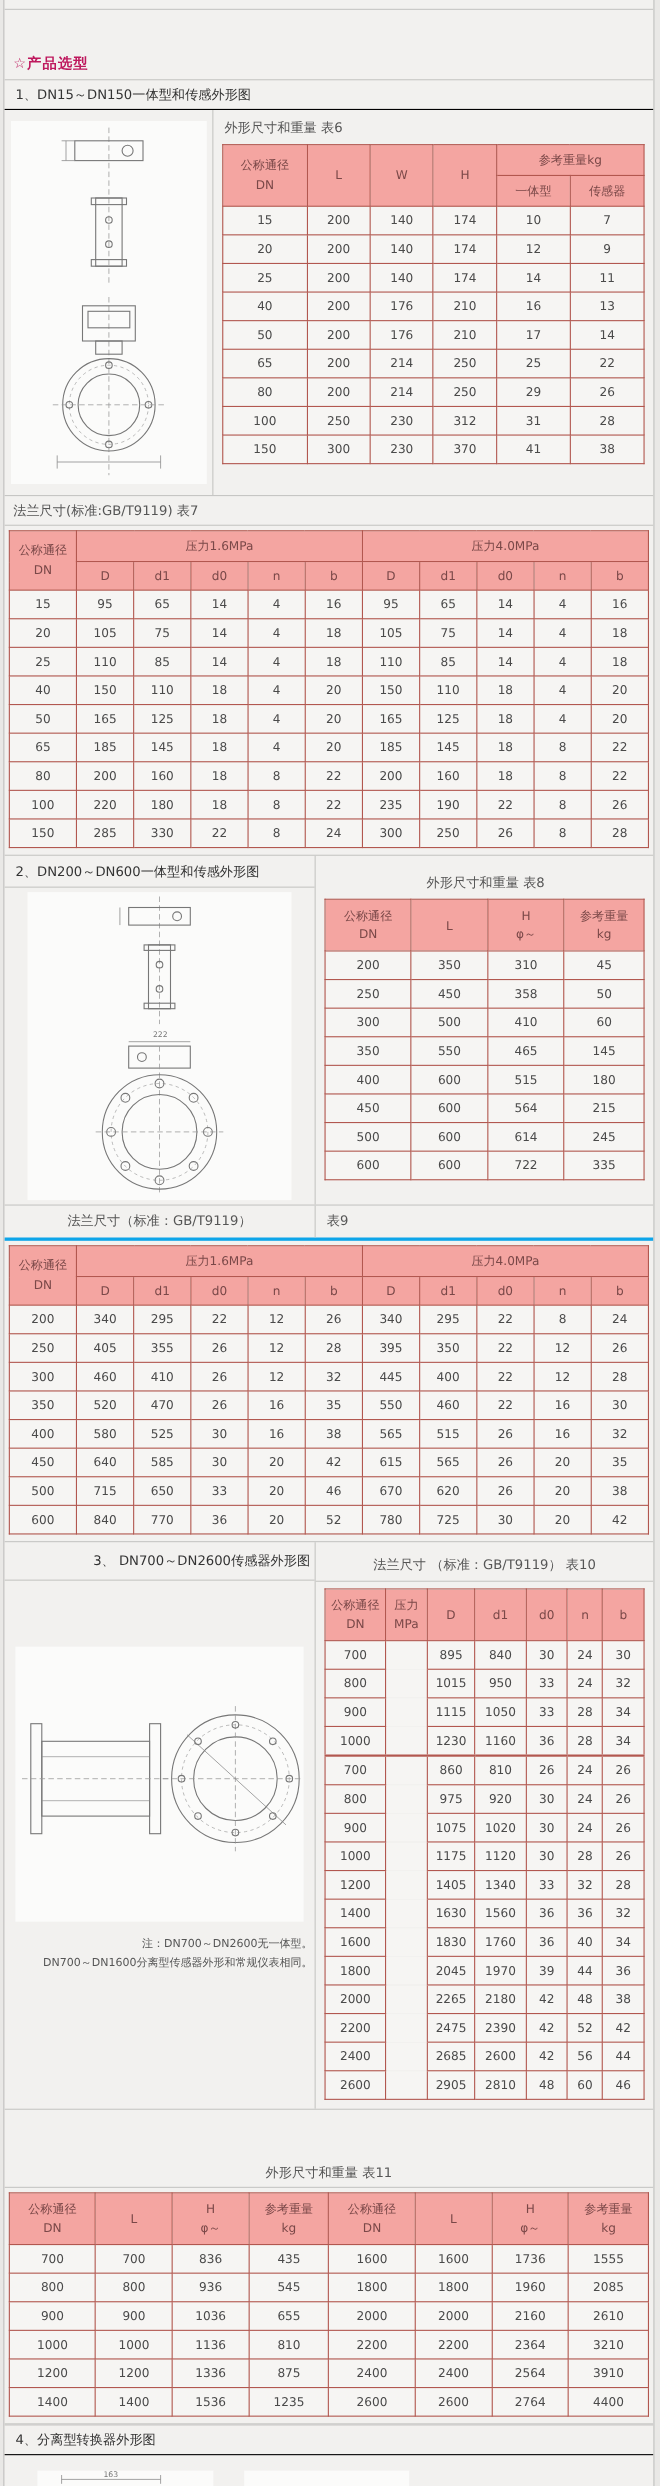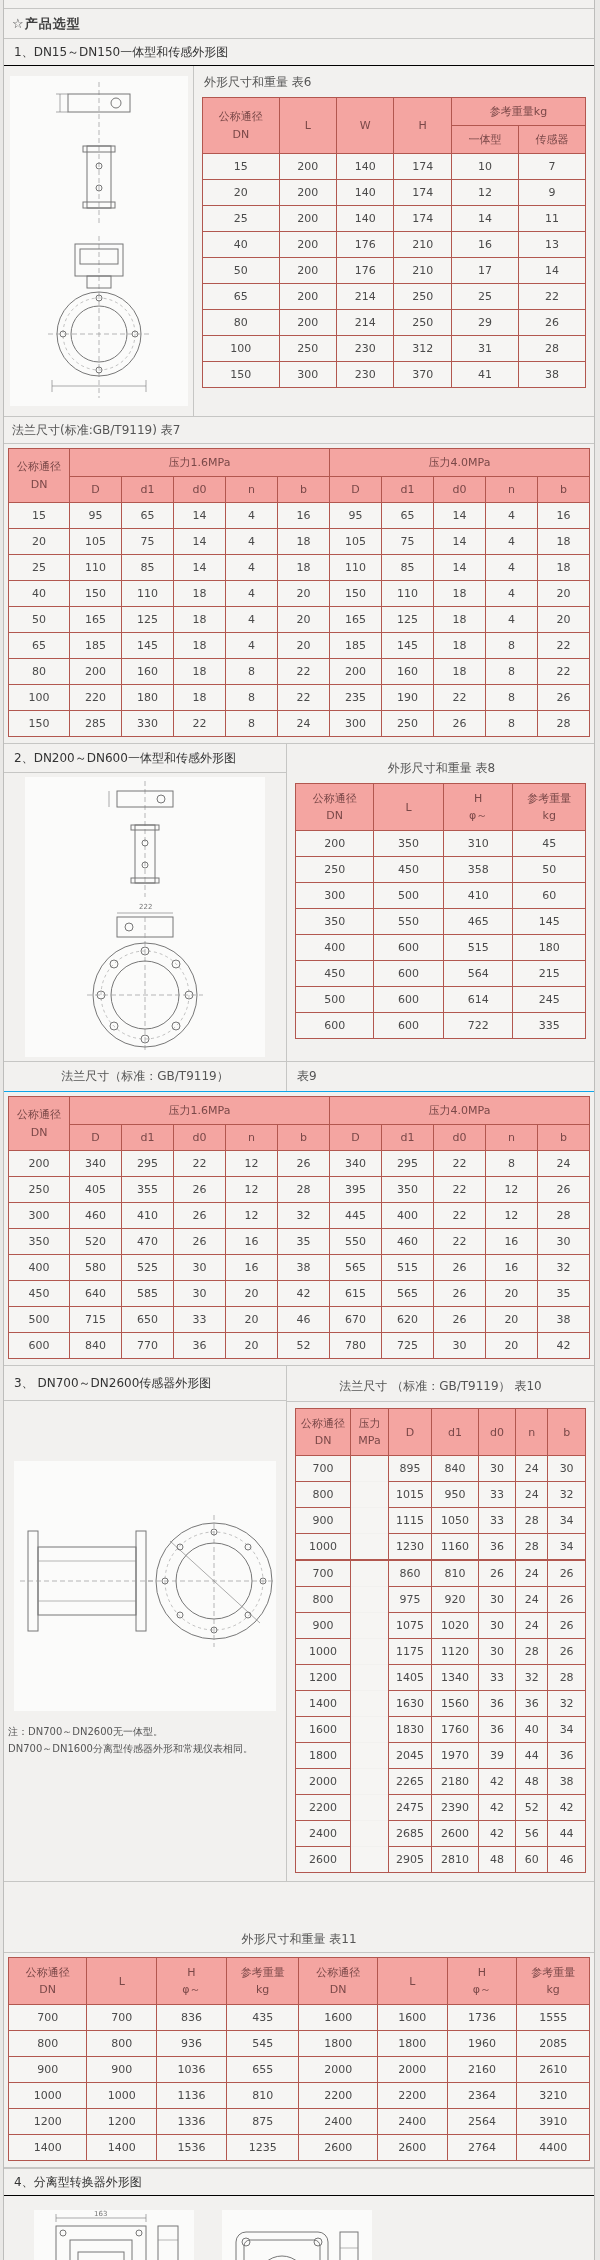--- a/index.html
+++ b/index.html
@@ -8,22 +8,22 @@
     font-family:"DejaVu Sans","Liberation Sans",sans-serif;
     color:#444;-webkit-font-smoothing:antialiased;
   }
   .page{
     width:592px;min-height:2256px;margin-left:3px;background:#f2f1ef;
     border-left:1px solid #bdbdbb;border-right:1px solid #bdbdbb;
     box-sizing:border-box;overflow:hidden;
   }
   .topstrip{height:8px;border-bottom:1px solid #c6c6c4;}
   .titlebar{
-    padding:6px 8px 5px 8px;font-size:13px;font-weight:bold;color:#404040;
-    border-bottom:1px solid #c6c6c4;letter-spacing:1px;
+    padding:6px 8px 5px 8px;font-size:13px;font-weight:bold;color:#be185d;
+    border-bottom:1px solid #c6c6c4;letter-spacing:1px;margin-top:34px;
   }
   .secrow{
     padding:5px 8px 4px 10px;font-size:12px;color:#333;
     border-bottom:1px solid #000000;
   }
   .caprow{
     padding:5px 8px 4px 8px;font-size:12px;color:#555;
     border-top:1px solid #c6c6c4;border-bottom:1px solid #c6c6c4;
   }
   .flexblock{display:flex;border-bottom:1px solid #c6c6c4;}
@@ -36,21 +36,21 @@
   th,td{
     border:1px solid #b2574f;font-size:11px;text-align:center;
     padding:6px 2px;color:#4a4a4a;background:#f6f5f3;font-weight:normal;
     overflow:hidden;white-space:nowrap;
   }
   th{background:#f4a5a1;color:#7a4848;}
   th div{line-height:1.55;}
   .note{font-size:10px;color:#555;line-height:1.7;padding:8px 2px 4px 4px;}
   .secrow-left{border-bottom:1px solid #c6c6c4;padding:6px 4px 5px 10px;font-size:12px;color:#333;}
   .capcell-right{border-bottom:1px solid #c6c6c4;padding:8px 8px 6px 8px;font-size:12px;color:#555;text-align:center;}
-  .t9caprow{display:flex;border-top:1px solid #c6c6c4;border-bottom:1px solid #0ea5e9;}
+  .t9caprow{display:flex;border-top:1px solid #c6c6c4;border-bottom:3px solid #0ea5e9;}
   .t9capL{width:283px;box-sizing:border-box;border-right:1px solid #c6c6c4;text-align:center;font-size:12px;color:#555;padding:6px 0;}
   .t9capR{flex:1;font-size:12px;color:#555;padding:6px 0 6px 10px;}
   .t7wrap{padding:4px 4px 6px 4px;border-bottom:1px solid #c6c6c4;}
   .t10 td:nth-child(2){border-top-color:transparent;border-bottom-color:transparent;}
   .t10 tbody tr:nth-child(1) td:nth-child(2){border-top-color:#b2574f;}
   .t10 tbody tr:nth-child(5) td{border-top-width:2px;}
   .t10 tbody tr:nth-child(5) td:nth-child(2){border-top-color:#b2574f;}
   .t10 tbody tr:nth-child(16) td:nth-child(2){border-bottom-color:#b2574f;}
   .bottomblk{display:flex;padding:10px 0 4px 30px;}
   svg{display:block;}
@@ -601,21 +601,21 @@
             <td>725</td>
             <td>30</td>
             <td>20</td>
             <td>42</td>
           </tr>
         </tbody>
     </table>
   </div>
 
   <div class="flexblock">
-    <div style="width:283px;box-sizing:border-box;border-right:1px solid #c6c6c4;">
+    <div style="width:283px;box-sizing:border-box;border-right:1px solid #c6c6c4;text-align:right;">
       <div class="secrow-left" style="padding-top:9px;padding-bottom:8px;">3、 DN700～DN2600传感器外形图</div>
       <svg class="whitebox" width="262" height="250" viewBox="0 0 262 250" style="margin-top:60px;">
         <rect x="14" y="70" width="10" height="100" fill="none" stroke="#777"></rect>
         <rect x="122" y="70" width="10" height="100" fill="none" stroke="#777"></rect>
         <rect x="24" y="86" width="98" height="68" fill="none" stroke="#777"></rect>
         <line x1="24" y1="100" x2="122" y2="100" stroke="#888" stroke-width="0.6"></line>
         <line x1="24" y1="140" x2="122" y2="140" stroke="#888" stroke-width="0.6"></line>
         <line x1="6" y1="120" x2="140" y2="120" stroke="#999" stroke-width="0.7" stroke-dasharray="5 3"></line>
         <circle cx="200" cy="120" r="58" fill="none" stroke="#777"></circle>
         <circle cx="200" cy="120" r="38" fill="none" stroke="#777"></circle>

